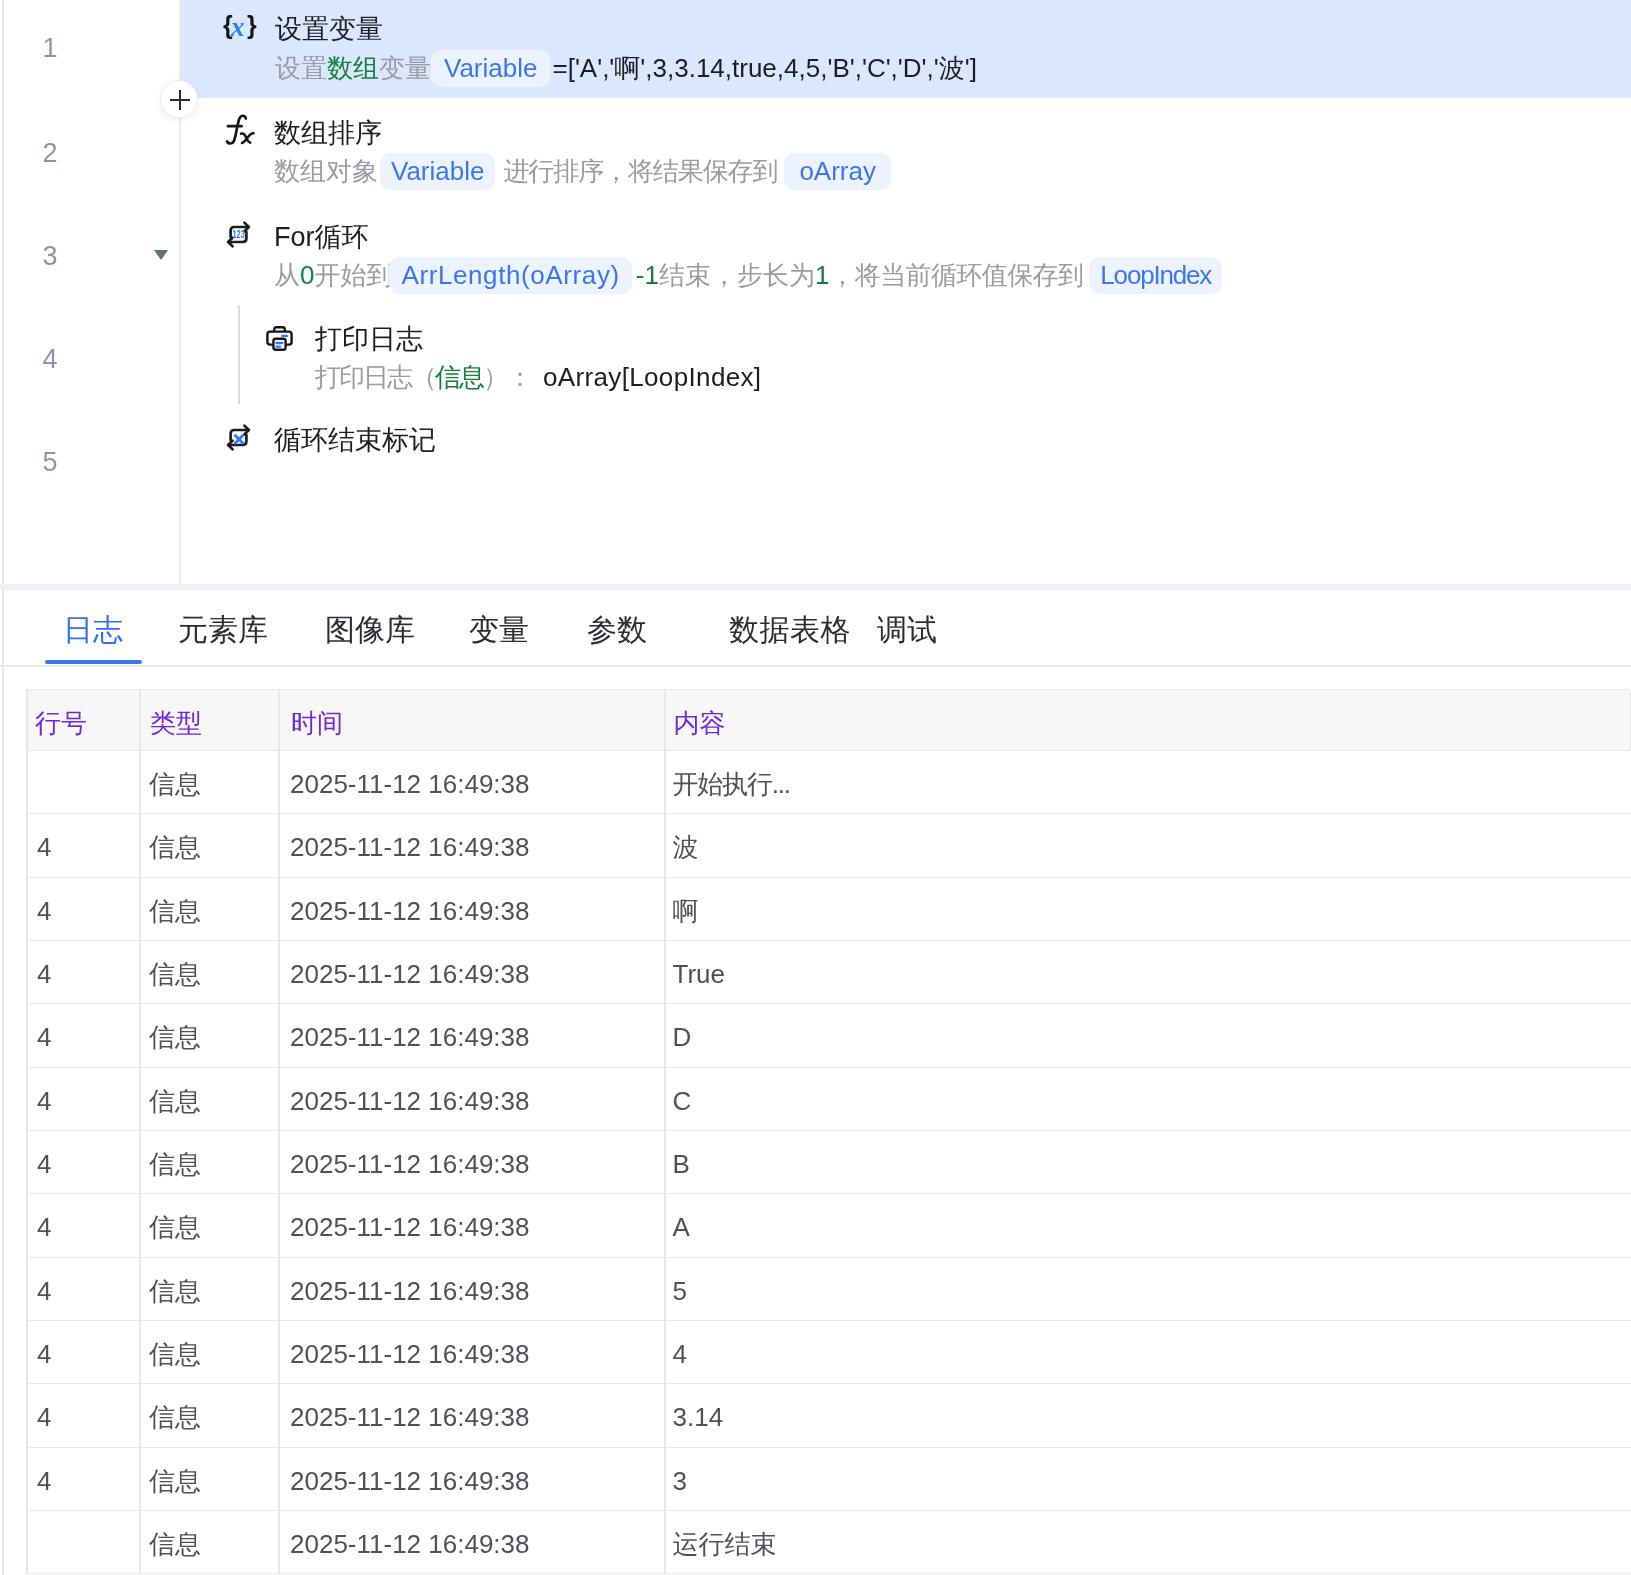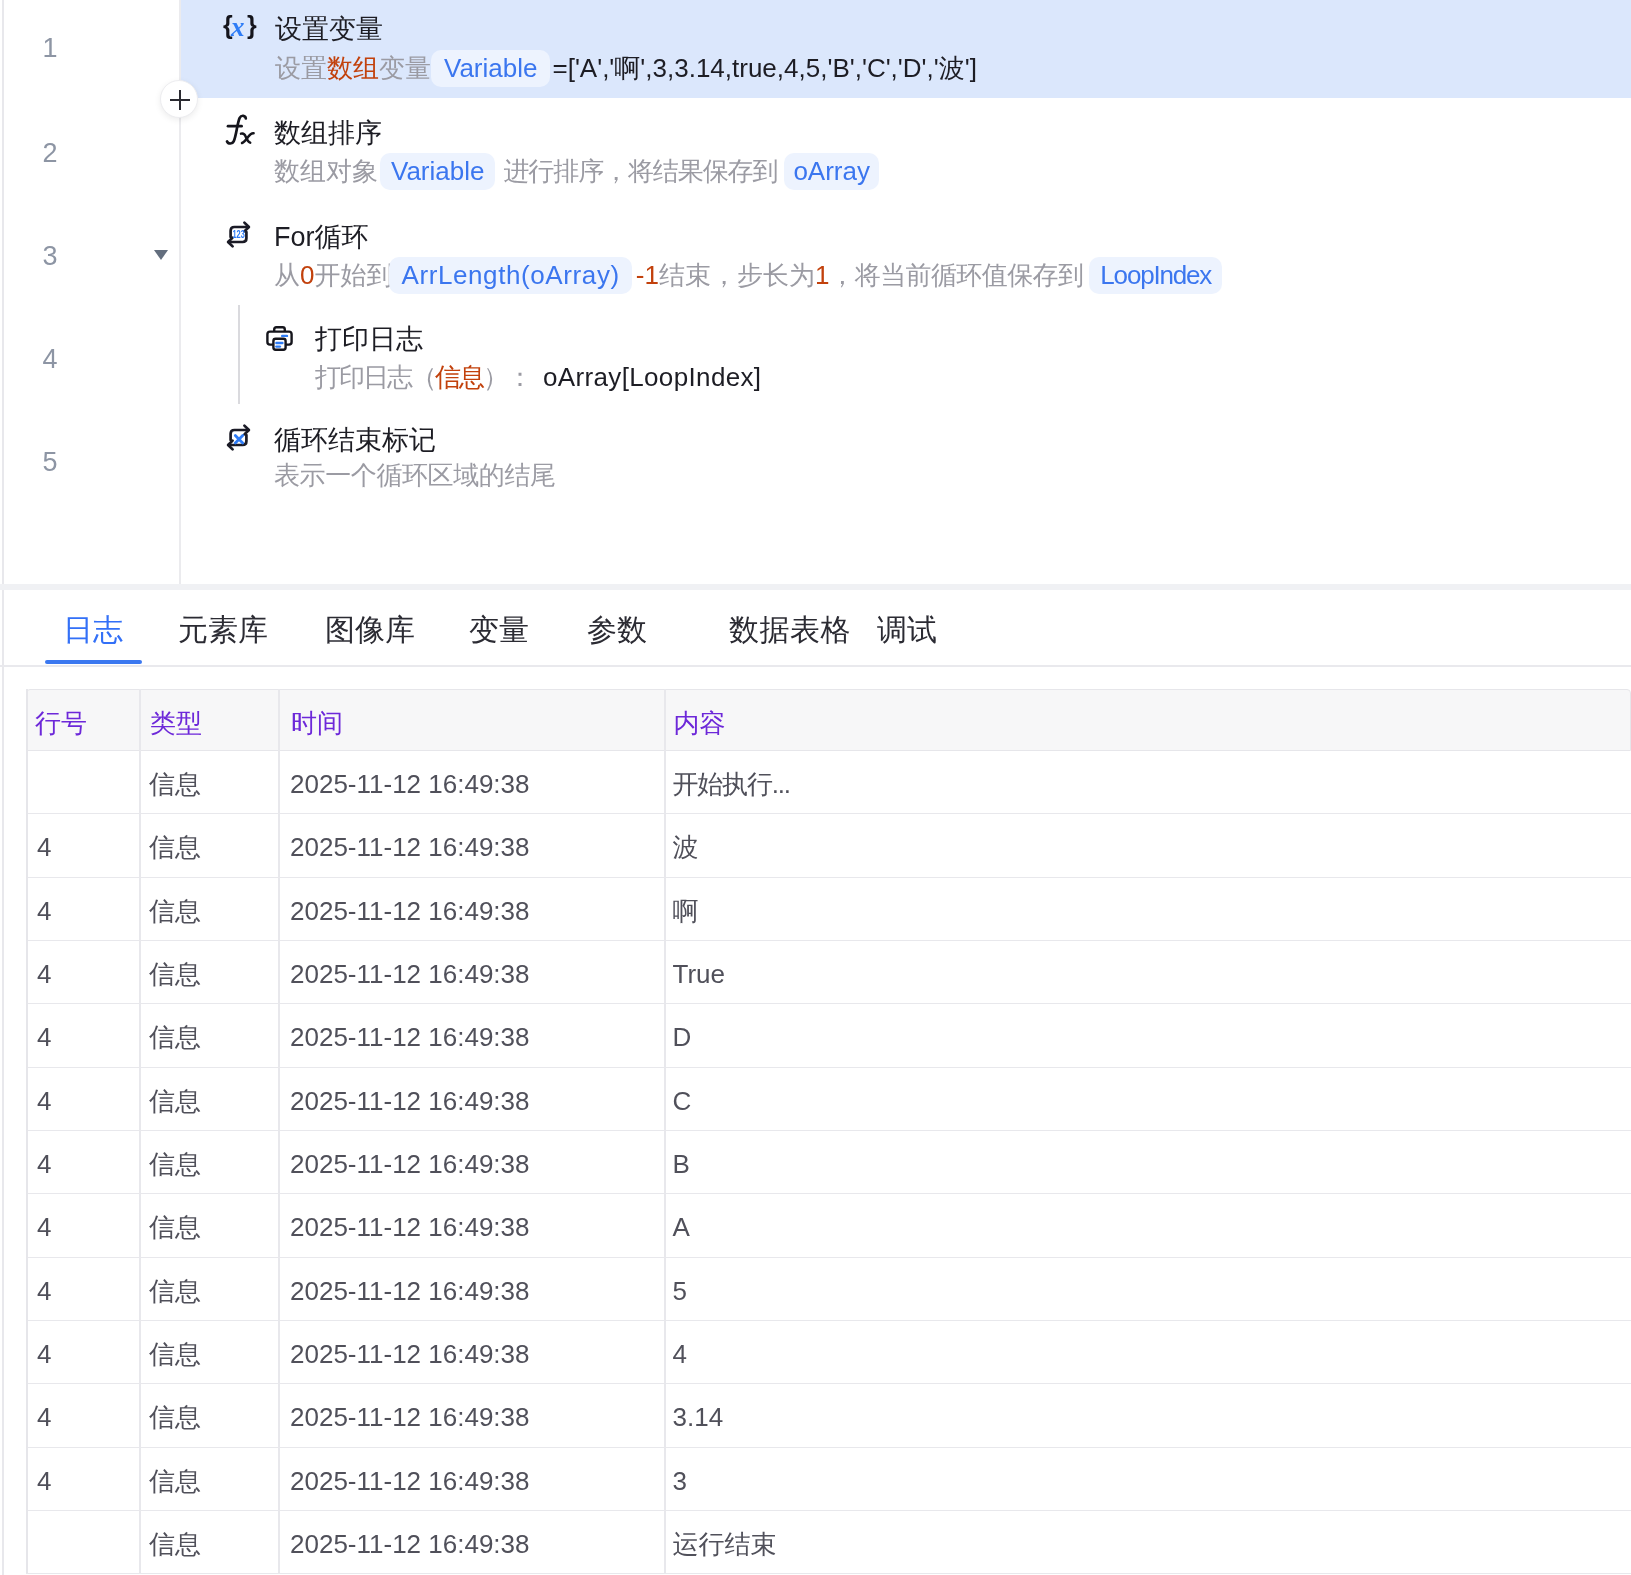--- a/index.html
+++ b/index.html
@@ -6,21 +6,21 @@
 html,body { width:1631px; height:1575px; background:#fff; font-family:"Liberation Sans", sans-serif; }
 #page { position:relative; width:1631px; height:1575px; overflow:hidden; background:#fff; }
 
 #cmd { position:absolute; left:0; top:0; width:1631px; height:584px; background:#fff; }
 #leftline { position:absolute; left:2px; top:0; width:2px; height:1575px; background:#e8e8ec; }
 #gutline { position:absolute; left:179px; top:0; width:2px; height:584px; background:#ebebee; }
 .rownum { position:absolute; left:30px; width:40px; text-align:center; font-size:27px; color:#8d95a4; }
 #hl1 { position:absolute; left:181px; top:0; right:0; height:98px; background:#dbe7fc; }
 .title { position:absolute; font-size:27px; color:#1d1d24; line-height:30px; white-space:pre; }
 .desc { position:absolute; font-size:26px; color:#9b9ba3; height:38px; display:flex; align-items:center; white-space:pre; }
-.blue { color:#c2410c; }
+.blue { color:#15803d; }
 .dark { color:#1d1d24; }
 .pill { background:#edf3fe; color:#3b76ef; border-radius:10px; height:37px; line-height:37px; padding:0 13px; display:inline-block; }
 .icon { position:absolute; }
 #plusbtn { position:absolute; left:160px; top:80px; width:38px; height:38px; background:#fff; border:1px solid #ededf0; border-radius:50%; box-shadow:0 2px 6px rgba(0,0,0,0.08); }
 #plusbtn:before { content:""; position:absolute; left:8.5px; top:17.8px; width:20px; height:2.3px; background:#2a2a31; }
 #plusbtn:after { content:""; position:absolute; left:17.9px; top:9px; width:2.3px; height:20px; background:#2a2a31; }
 #tri3 { position:absolute; left:154px; top:250px; width:0; height:0; border-left:7px solid transparent; border-right:7px solid transparent; border-top:10px solid #636e7e; }
 #guide4 { position:absolute; left:238px; top:305px; width:2px; height:99px; background:#dadade; }
 #search { position:absolute; left:257px; top:525px; font-size:26px; color:#a9a9b2; letter-spacing:1.3px; }
 
@@ -64,21 +64,21 @@
     <div class="title" style="left:275px; top:14px;">设置变量</div>
     <div class="desc" style="left:275px; top:49px;"><span>设置</span><span class="blue">数组</span><span>变量</span><span class="pill" style="margin:0 2px 0 0;">Variable</span><span class="dark">=['A','啊',3,3.14,true,4,5,'B','C','D','波']</span></div>
 
     <div class="icon" id="ifx" style="left:222px; top:113px;"><svg width="34" height="34" viewBox="0 0 34 34" fill="none">
           <path d="M23.8 5.5 C23.5 2.2 19.3 1.8 17.7 4.8 C16.5 7.2 15.8 11 14.8 16.2 C13.8 21.5 13 25.6 11.7 28.3 C10.4 31 6.3 31.4 5 28.4" stroke="#15151c" stroke-width="2.7" stroke-linecap="round"></path>
           <path d="M6 13.2 L19.6 13.2" stroke="#15151c" stroke-width="2.7" stroke-linecap="round"></path>
           <path d="M19 20.6 C21.5 19.9 22.8 21.4 23.6 23.4 C24.6 25.8 25.8 28.7 28.2 29.7" stroke="#15151c" stroke-width="2.5" stroke-linecap="round"></path>
           <path d="M31.6 20.3 C29.6 19.8 28.2 21.2 26.2 23.8 C24.4 26.2 22.6 29 20 30" stroke="#15151c" stroke-width="2.5" stroke-linecap="round"></path>
         </svg></div>
     <div class="title" style="left:274px; top:118px;">数组排序</div>
-    <div class="desc" style="left:274px; top:152px;text-align:center;"><span>数组对象</span><span class="pill" style="margin:0 0 0 2px; padding:0 11px;">Variable</span><span style="margin-left:8px; letter-spacing:-1.1px;">进行排序，将结果保存到</span><span class="pill" style="margin:0 0 0 7px; padding:0 9px;">oArray</span></div>
+    <div class="desc" style="left:274px; top:152px;text-align:center;"><span>数组对象</span><span class="pill" style="margin:0 0 0 2px; padding:0 11px;">Variable</span><span style="margin-left:8px; letter-spacing:-1.1px;">进行排序，将结果保存到</span><span class="pill" style="margin:0 0 0 7px; padding:0 15px;">oArray</span></div>
 
     <div class="icon" id="ifor" style="left:224px; top:220px;"><svg width="29" height="29" viewBox="0 0 29 29" fill="none">
           <path d="M6.6 17 L6.6 10.8 Q6.6 7 10.4 7 L24.6 7" stroke="#1b1b26" stroke-width="2.7" stroke-linecap="round" stroke-linejoin="round"></path>
           <path d="M20.4 2.6 L24.9 7 L20.4 11.4" stroke="#1b1b26" stroke-width="2.7" stroke-linecap="round" stroke-linejoin="round"></path>
           <path d="M22.4 12 L22.4 18.2 Q22.4 22 18.6 22 L4.4 22" stroke="#1b1b26" stroke-width="2.7" stroke-linecap="round" stroke-linejoin="round"></path>
           <path d="M8.6 17.6 L4.1 22 L8.6 26.4" stroke="#1b1b26" stroke-width="2.7" stroke-linecap="round" stroke-linejoin="round"></path>
           <text x="8.4" y="18.1" font-family="Liberation Sans, sans-serif" font-size="10.5" font-weight="bold" fill="#2e7cf6" textLength="12.4" lengthAdjust="spacingAndGlyphs">123</text>
         </svg></div>
     <div class="title" style="left:274px; top:222px;">For循环</div>
     <div class="desc" style="left:274px; top:256px;"><span>从</span><span class="blue">0</span><span>开始到</span><span class="pill" style="margin:0 4px 0 -3px; letter-spacing:0.6px; padding:0 12px;">ArrLength(oArray)</span><span class="blue">-1</span><span>结束，步长为</span><span class="blue">1</span><span style="letter-spacing:-0.6px;">，将当前循环值保存到</span><span class="pill" style="margin:0 0 0 6px; padding:0 11px; letter-spacing:-1.2px;">LoopIndex</span></div>
@@ -95,21 +95,20 @@
     <div class="desc" style="left:315px; top:358px;"><span style="letter-spacing:-2px;">打印日志（</span><span class="blue" style="letter-spacing:-2px;">信息</span><span style="letter-spacing:-2px;">）：</span><span class="dark" style="margin-left:12px; letter-spacing:0.35px;">oArray[LoopIndex]</span></div>
 
     <div class="icon" id="iend" style="left:224px; top:423px;"><svg width="29" height="29" viewBox="0 0 29 29" fill="none">
           <path d="M6.6 17 L6.6 10.8 Q6.6 7 10.4 7 L24.6 7" stroke="#1b1b26" stroke-width="2.7" stroke-linecap="round" stroke-linejoin="round"></path>
           <path d="M20.4 2.6 L24.9 7 L20.4 11.4" stroke="#1b1b26" stroke-width="2.7" stroke-linecap="round" stroke-linejoin="round"></path>
           <path d="M22.4 12 L22.4 18.2 Q22.4 22 18.6 22 L4.4 22" stroke="#1b1b26" stroke-width="2.7" stroke-linecap="round" stroke-linejoin="round"></path>
           <path d="M8.6 17.6 L4.1 22 L8.6 26.4" stroke="#1b1b26" stroke-width="2.7" stroke-linecap="round" stroke-linejoin="round"></path>
           <path d="M11.3 12.6 L18.7 20 M18.7 12.6 L11.3 20" stroke="#2e7cf6" stroke-width="2.8" stroke-linecap="round"></path>
         </svg></div>
     <div class="title" style="left:274px; top:425px;">循环结束标记</div>
-    <div class="desc" style="left:274px; top:456px;"><span style="letter-spacing:-0.4px;">表示一个循环区域的结尾</span></div>
 
     <div id="plusbtn"></div>
   </div>
   <div id="leftline"></div>
 
   <div id="divider"></div>
   <div class="tab tabactive" style="left:63px;">日志</div>
   <div class="tab" style="left:178px;">元素库</div>
   <div class="tab" style="left:325px;">图像库</div>
   <div class="tab" style="left:469px;">变量</div>

